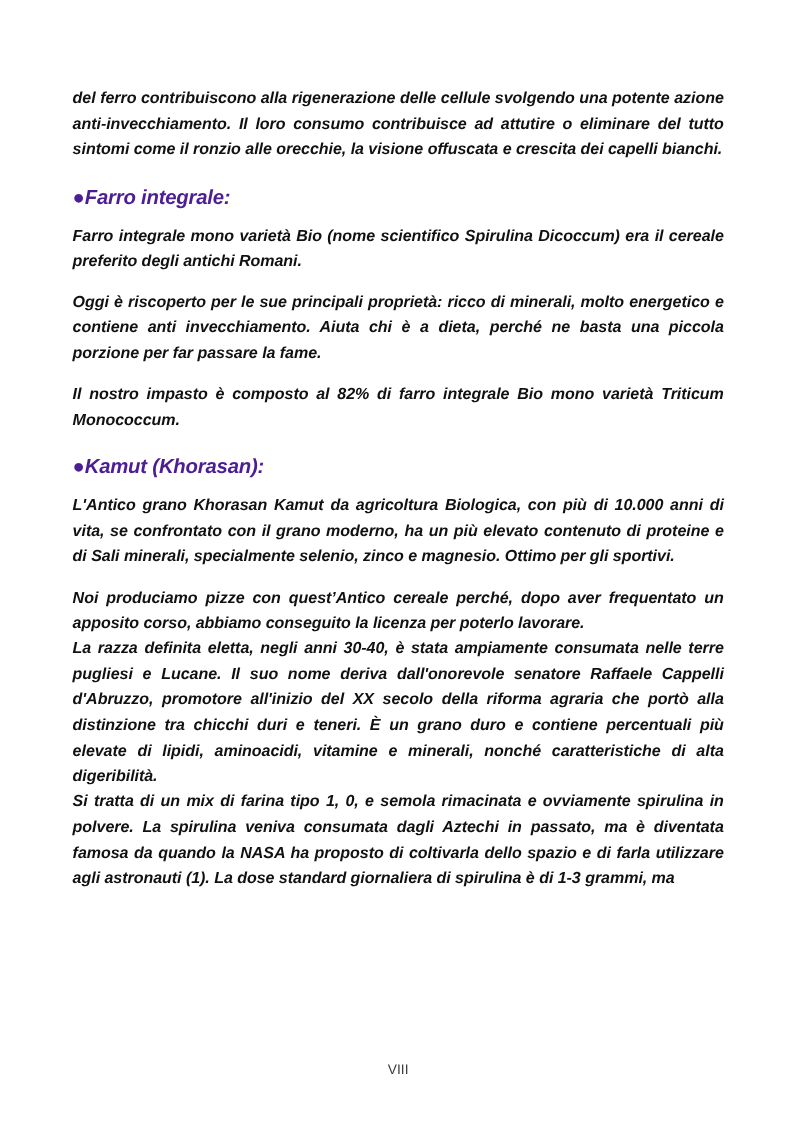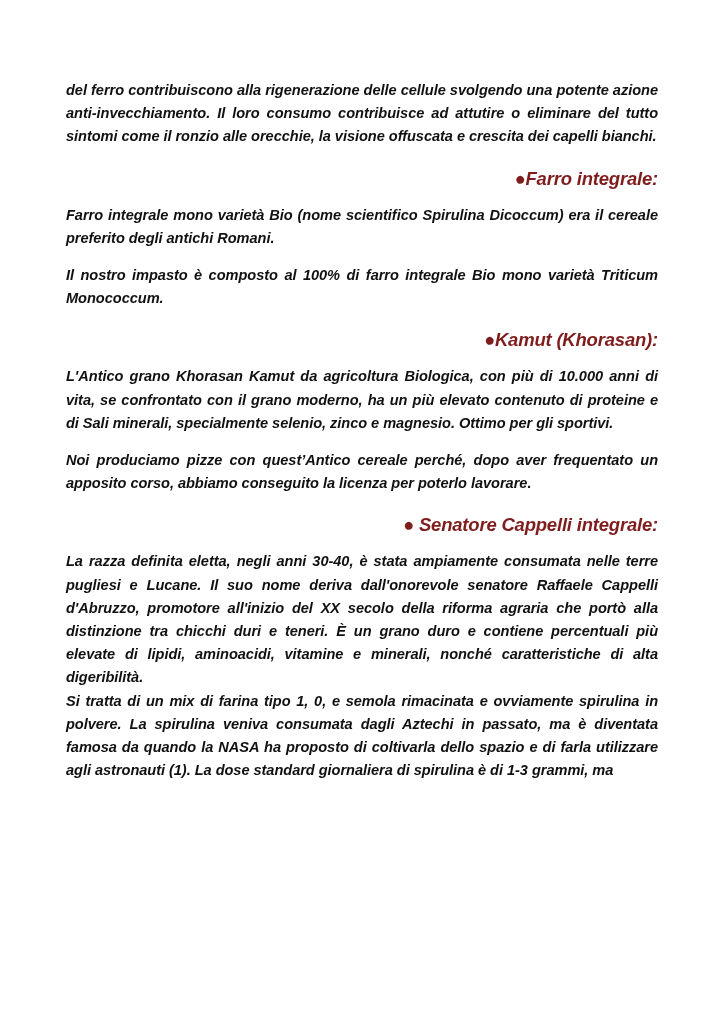--- a/index.html
+++ b/index.html
@@ -44,24 +44,23 @@
   }
   p.body-par:last-child {
     margin-bottom: 0;
   }
   h2.section-heading {
     margin: 18px 0 13px 0;
     font-size: 18.5px;
     line-height: 24px;
     font-style: italic;
     font-weight: bold;
-    color: #7f1d1d;
+    color: #4c1d95;
     letter-spacing: -0.2px;
     white-space: pre;
-    text-align: right;
   }
   h2.section-heading.indented {
     margin-left: 6px;
   }
   .group {
     margin-bottom: 0;
   }
   .footer {
     position: absolute;
     left: 0;
@@ -79,33 +78,34 @@
 <body>
 
 <div class="page">
   <div class="content">
 
     <p class="body-par">del ferro contribuiscono alla rigenerazione delle cellule svolgendo una potente azione anti-invecchiamento. Il loro consumo contribuisce ad attutire o eliminare del tutto sintomi come il ronzio alle orecchie, la visione offuscata e crescita dei capelli bianchi.</p>
 
     <div class="group">
       <h2 class="section-heading">●Farro integrale:</h2>
       <p class="body-par">Farro integrale mono varietà Bio (nome scientifico Spirulina Dicoccum) era il cereale preferito degli antichi Romani.</p>
-      <p class="body-par">Il nostro impasto è composto al 100% di farro integrale Bio mono varietà Triticum Monococcum.</p>
+      <p class="body-par">Oggi è riscoperto per le sue principali proprietà: ricco di minerali, molto energetico e contiene anti invecchiamento. Aiuta chi è a dieta, perché ne basta una piccola porzione per far passare la fame.</p>
+      <p class="body-par">Il nostro impasto è composto al 82% di farro integrale Bio mono varietà Triticum Monococcum.</p>
     </div>
 
     <div class="group">
       <h2 class="section-heading">●Kamut (Khorasan):</h2>
       <p class="body-par">L'Antico grano Khorasan Kamut da agricoltura Biologica, con più di 10.000 anni di vita, se confrontato con il grano moderno, ha un più elevato contenuto di proteine e di Sali minerali, specialmente selenio, zinco e magnesio. Ottimo per gli sportivi.</p>
       <p class="body-par">Noi produciamo pizze con quest’Antico cereale perché, dopo aver frequentato un apposito corso, abbiamo conseguito la licenza per poterlo lavorare.</p>
     </div>
 
     <div class="group">
-      <h2 class="section-heading indented">● Senatore Cappelli integrale:</h2>
       <p class="body-par">La razza definita eletta, negli anni 30-40, è stata ampiamente consumata nelle terre pugliesi e Lucane. Il suo nome deriva dall'onorevole senatore Raffaele Cappelli d'Abruzzo, promotore all'inizio del XX secolo della riforma agraria che portò alla distinzione tra chicchi duri e teneri. È un grano duro e contiene percentuali più elevate di lipidi, aminoacidi, vitamine e minerali, nonché caratteristiche di alta digeribilità.</p>
     </div>
 
     <div class="group">
       <p class="body-par">Si tratta di un mix di farina tipo 1, 0,  e semola rimacinata e ovviamente spirulina in polvere. La spirulina veniva consumata dagli Aztechi in passato, ma è diventata famosa da quando la NASA ha proposto di coltivarla dello spazio e di farla utilizzare agli astronauti (1). La dose standard giornaliera di spirulina è di 1-3 grammi, ma</p>
     </div>
 
   </div>
 
+  <div class="footer">VIII</div>
 </div>
 
 </body></html>

